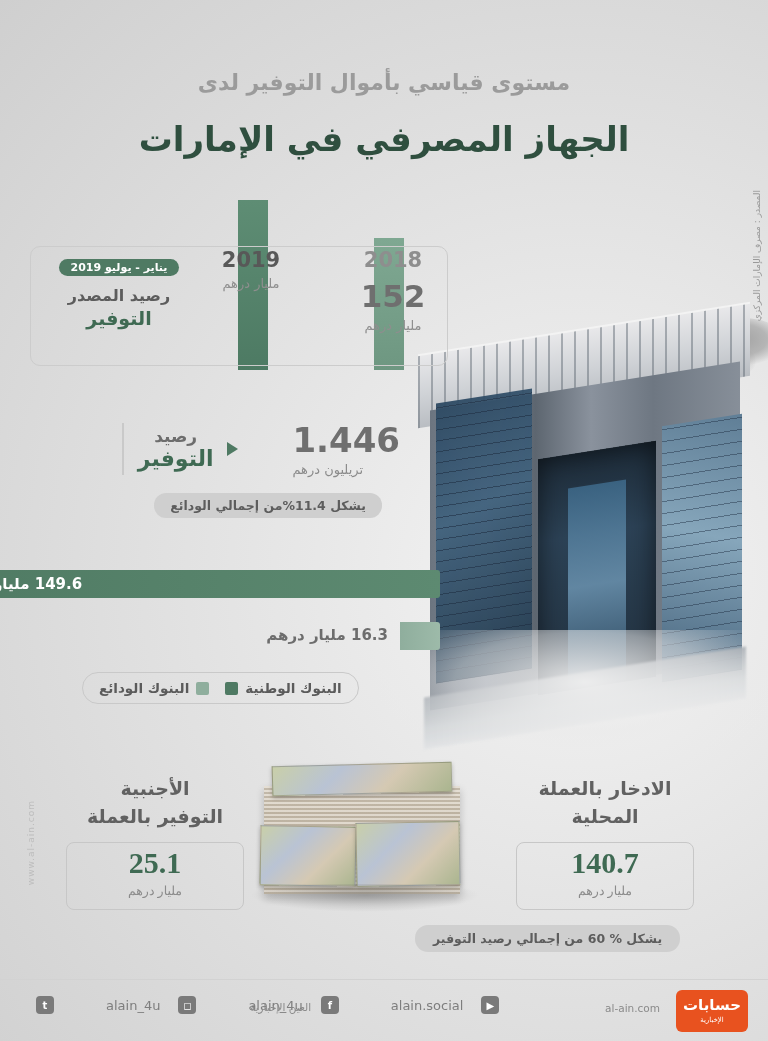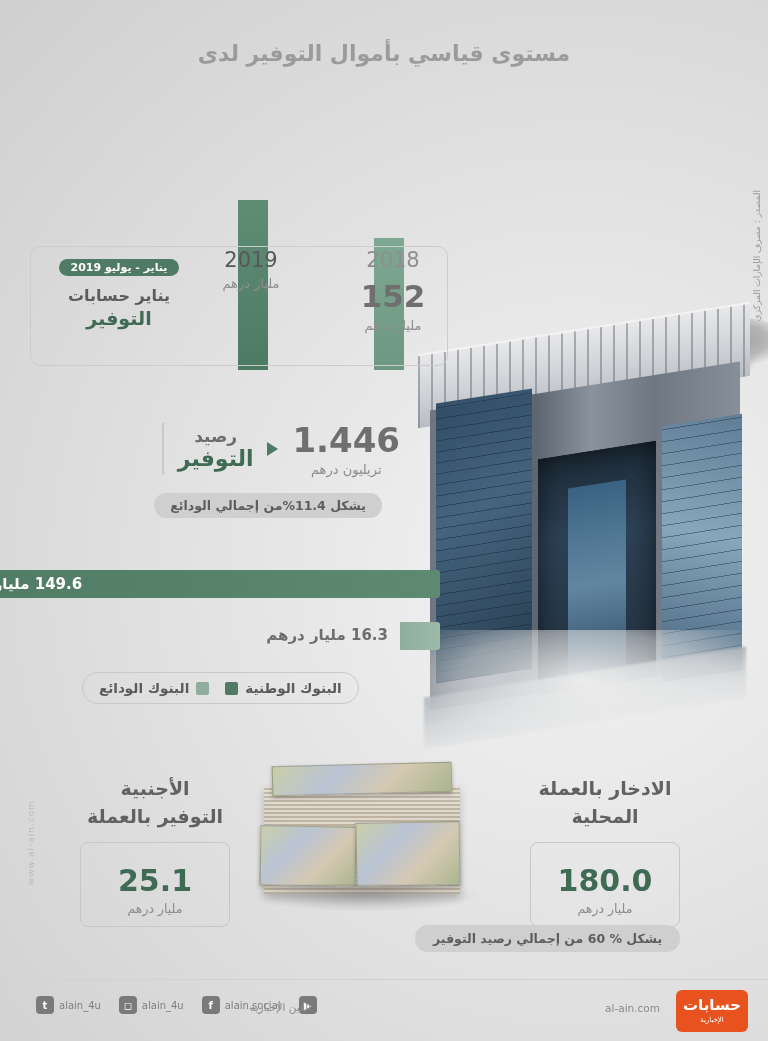--- a/index.html
+++ b/index.html
@@ -11,21 +11,21 @@
     overflow:hidden;
   }
   .page {
     position:absolute; inset:0;
     background:
       radial-gradient(ellipse at 75% 55%, #f4f4f4 0%, #e3e3e3 45%, #d8d8d8 75%, #cfcfcf 100%),
       linear-gradient(160deg,#f2f2f2 0%,#e6e6e6 50%,#d5d5d5 100%);
   }
 
   
-  .title-wrap { position:absolute; top:39px; left:0; width:100%; text-align:center; }
+  .title-wrap { position:absolute; top:68px; left:0; width:100%; text-align:center; }
   .title-sub {
     font-size:22px; font-weight:bold; color:#9b9b9b; letter-spacing:0px;
     line-height:1.4;
   }
   .title-main {
     margin-top:18px;
     font-size:34px; font-weight:bold; color:#2f4f3f; line-height:1.3;
   }
 
   
@@ -116,21 +116,21 @@
   .bar.b2019 { left:208px; height:170px; }
 
   .card-top {
     position:absolute; left:0; top:46px; width:418px; height:120px;
     border:1px solid #cccccc; border-radius:10px;
     background:rgba(255,255,255,0.0);
   }
   .grp {
     position:absolute; text-align:center;
   }
-  .grp .year { font-size:21px; font-weight:normal; color:#8e8e8e; }
+  .grp .year { font-size:21px; font-weight:bold; color:#8e8e8e; }
   .grp .val { font-size:31px; font-weight:bold; color:#6f6f6f; margin-top:6px; }
   .grp .unit { font-size:13px; color:#8e8e8e; margin-top:4px; }
   .grp-2018 { right:10px; top:48px; width:110px; }
   .grp-2019 { right:146px; top:48px; width:122px; }
   .grp-2019 .year { color:#585858; }
   .grp-2019 .val { color:#3f6a53; font-size:33px; }
 
   .right-label {
     position:absolute; left:14px; top:56px; width:150px; text-align:center;
   }
@@ -146,21 +146,21 @@
   .tb-row { display:flex; align-items:center; justify-content:flex-start; gap:14px; }
   .tb-label { text-align:center; }
   .tb-label .l1 { font-size:17px; color:#6d6d6d; font-weight:bold; }
   .tb-label .l2 { font-size:22px; color:#3f6a53; font-weight:bold; }
   .tri {
     width:0; height:0;
     border-top:7px solid transparent; border-bottom:7px solid transparent;
     border-left:11px solid #4f7a63;
   }
   .divider-v { width:2px; height:52px; background:#c9c9c9; }
-  .tb-num { text-align:center; }
+  .tb-num { text-align:left;margin-left:40px; }
   .tb-num .n { font-size:34px; font-weight:bold; color:#6f6f6f; letter-spacing:0px; }
   .tb-num .u { font-size:13px; color:#8b8b8b; margin-top:2px; }
   .pill-grey {
     display:inline-block; margin-top:16px;
     background:#cfcfcf; color:#5d5d5d; font-size:12.5px; font-weight:bold;
     border-radius:12px; padding:5px 16px;
   }
 
   
   .hbar-wrap { position:absolute; left:0; top:570px; width:440px; }
@@ -214,22 +214,22 @@
   .money .n3 { left:106px; top:70px; width:104px; height:64px; transform:rotate(-1deg); }
   .money .shadow {
     position:absolute; left:0; top:132px; width:230px; height:28px;
     background:radial-gradient(ellipse at 50% 40%, rgba(110,110,110,.45) 0%, rgba(150,150,150,0) 70%);
   }
 
   
   .stat { position:absolute; text-align:center; width:210px; }
   .stat .t1 { font-size:19px; font-weight:bold; color:#616161; line-height:1.45; }
   .stat .box {
-    margin:12px auto 0; width:150px;
-    border:1px solid #c7c7c7; border-radius:8px; padding:20px 0 10px;
+    margin:12px auto 0; width:178px;
+    border:1px solid #c7c7c7; border-radius:8px; padding:3px 0 10px;font-family:Liberation Serif, serif;
   }
   .stat .num { font-size:30px; font-weight:bold; color:#3f6a53; }
   .stat .unit { font-size:12.5px; color:#8b8b8b; margin-top:3px; }
   .stat-left { left:50px; top:775px; }
   .stat-right { left:500px; top:775px; }
 
   .pill-bottom {
     position:absolute; left:415px; top:925px;
     background:#cfcfcf; color:#5d5d5d; font-size:12.5px; font-weight:bold;
     border-radius:13px; padding:6px 18px;
@@ -251,39 +251,40 @@
   .soc { display:flex; align-items:center; gap:5px; }
   .soc .ico {
     width:18px; height:18px; border-radius:4px; color:#fff;
     font-size:10px; display:flex; align-items:center; justify-content:center;
     font-weight:bold;
   }
   .soc .ico.tw { background:#7a7a7a; }
   .soc .ico.ig { background:#7a7a7a; }
   .soc .ico.fb { background:#7a7a7a; }
   .soc .ico.yt { background:#7a7a7a; border-radius:4px; }
-  .soc .nm { font-size:10px; color:#7e7e7e; }
+  .soc .nm { font-size:13px; color:#7e7e7e;margin-left:47px; }
   .foot-txt { position:absolute; left:250px; top:21px; font-size:10.5px; color:#8a8a8a; }
   .site { position:absolute; right:108px; top:22px; font-size:10.5px; color:#8a8a8a; }
   .logo {
     position:absolute; right:20px; top:10px; width:72px; height:42px;
     background:#e8521f; border-radius:6px;
     display:flex; flex-direction:column; align-items:center; justify-content:center;
     color:#fff;
   }
   .logo .l1 { font-size:15px; font-weight:bold; line-height:1; }
   .logo .l2 { font-size:7px; margin-top:3px; }
 </style>
 </head>
 <body>
 
 <div class="page">
 
   <div class="title-wrap">
     <div class="title-sub">مستوى قياسي بأموال التوفير لدى</div>
+    <div class="title-main">الجهاز المصرفي في الإمارات</div>
   </div>
 
   <div class="source-vert">المصدر : مصرف الإمارات المركزي</div>
 
   <div class="building">
     <div class="cloud c1"></div>
     <div class="cloud c2"></div>
     <div class="cloud c3"></div>
     <div class="bld-top">
         <div class="bld-top-stripes"></div>
@@ -310,21 +311,21 @@
       <div class="unit">مليار درهم</div>
     </div>
 
     <div class="grp grp-2019">
       <div class="year">2019</div>
       <div class="unit">مليار درهم</div>
     </div>
 
     <div class="right-label">
       <div class="pill-date">يناير - يوليو 2019</div>
-      <div class="rl-line1">يناير حسابات</div>
+      <div class="rl-line1">رصيد المصدر</div>
       <div class="rl-line2">التوفير</div>
     </div>
   </div>
 
   <div class="total-block">
     <div class="tb-row">
       <div class="tb-num">
         <div class="n">1.446</div>
         <div class="u">تريليون درهم</div>
       </div>
@@ -378,21 +379,21 @@
     <div class="box">
       <div class="num">25.1</div>
       <div class="unit">مليار درهم</div>
     </div>
   </div>
 
   <div class="stat stat-right">
     <div class="t1">الادخار بالعملة</div>
     <div class="t1">المحلية</div>
     <div class="box">
-      <div class="num">180.0</div>
+      <div class="num">140.7</div>
       <div class="unit">مليار درهم</div>
     </div>
   </div>
 
   <div class="pill-bottom">يشكل % 60 من إجمالي رصيد التوفير</div>
 
   <div class="footer">
     <div class="social">
       <div class="soc">
         <span class="ico tw">t</span>

